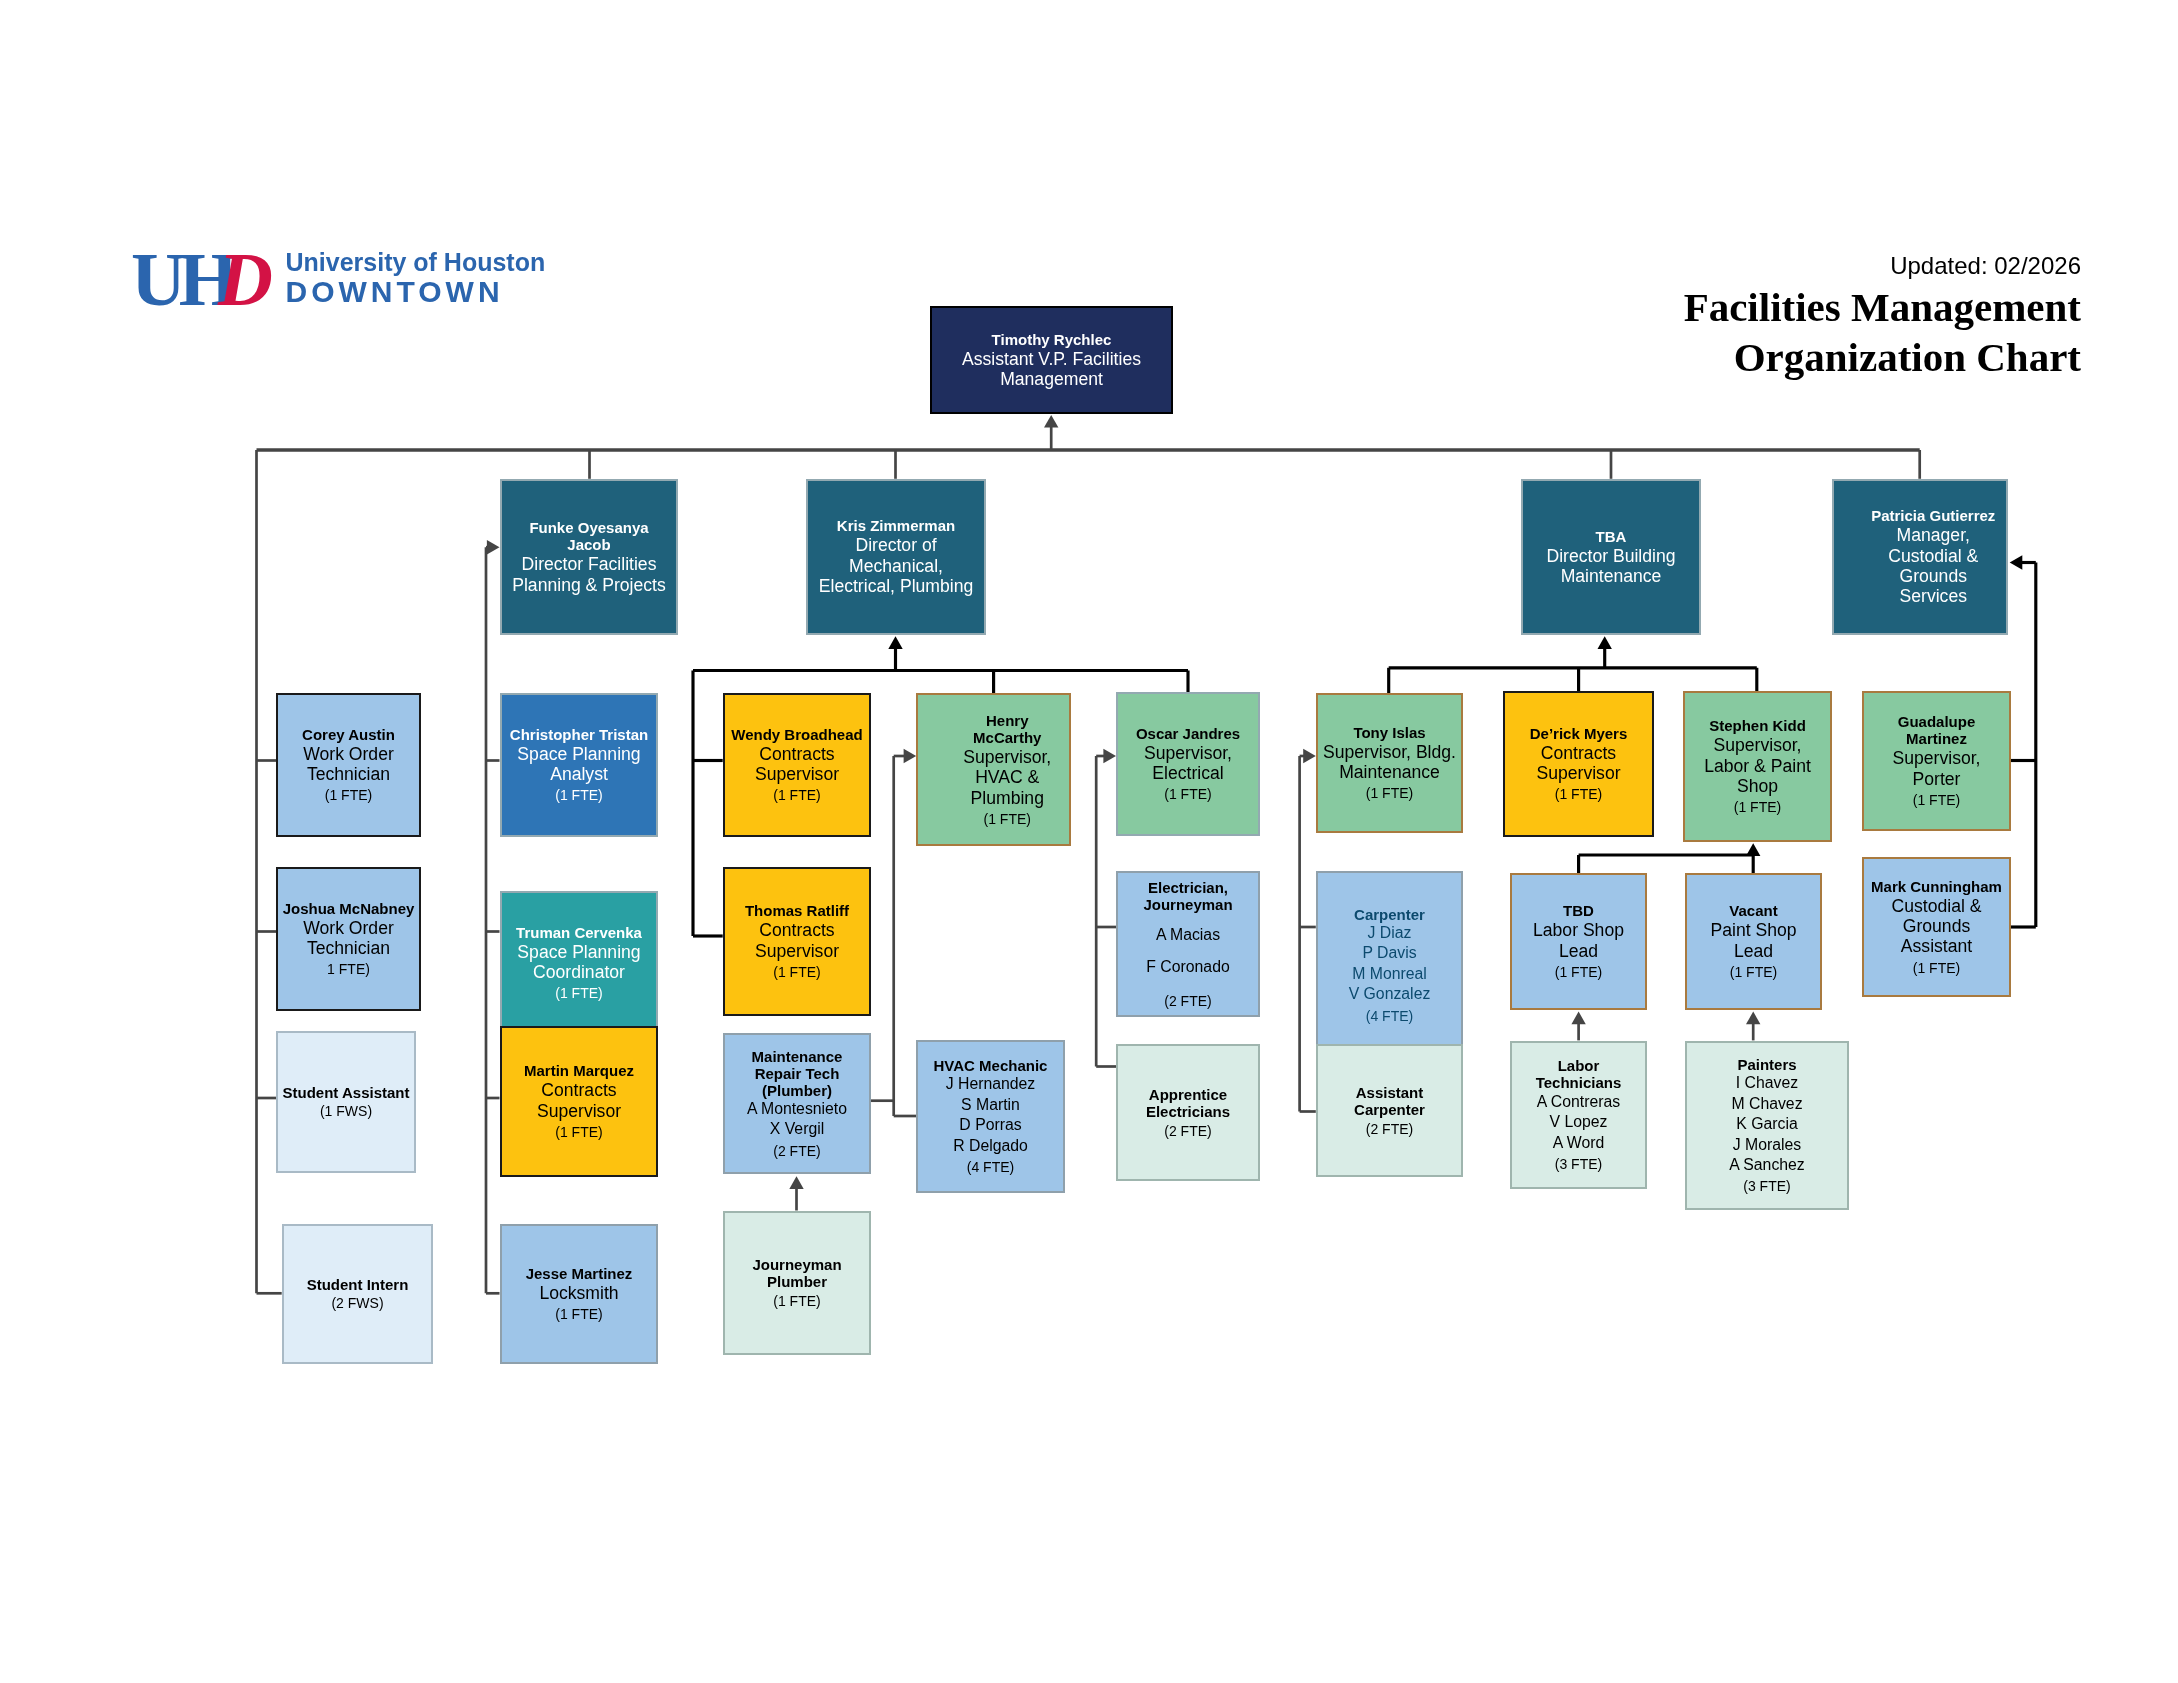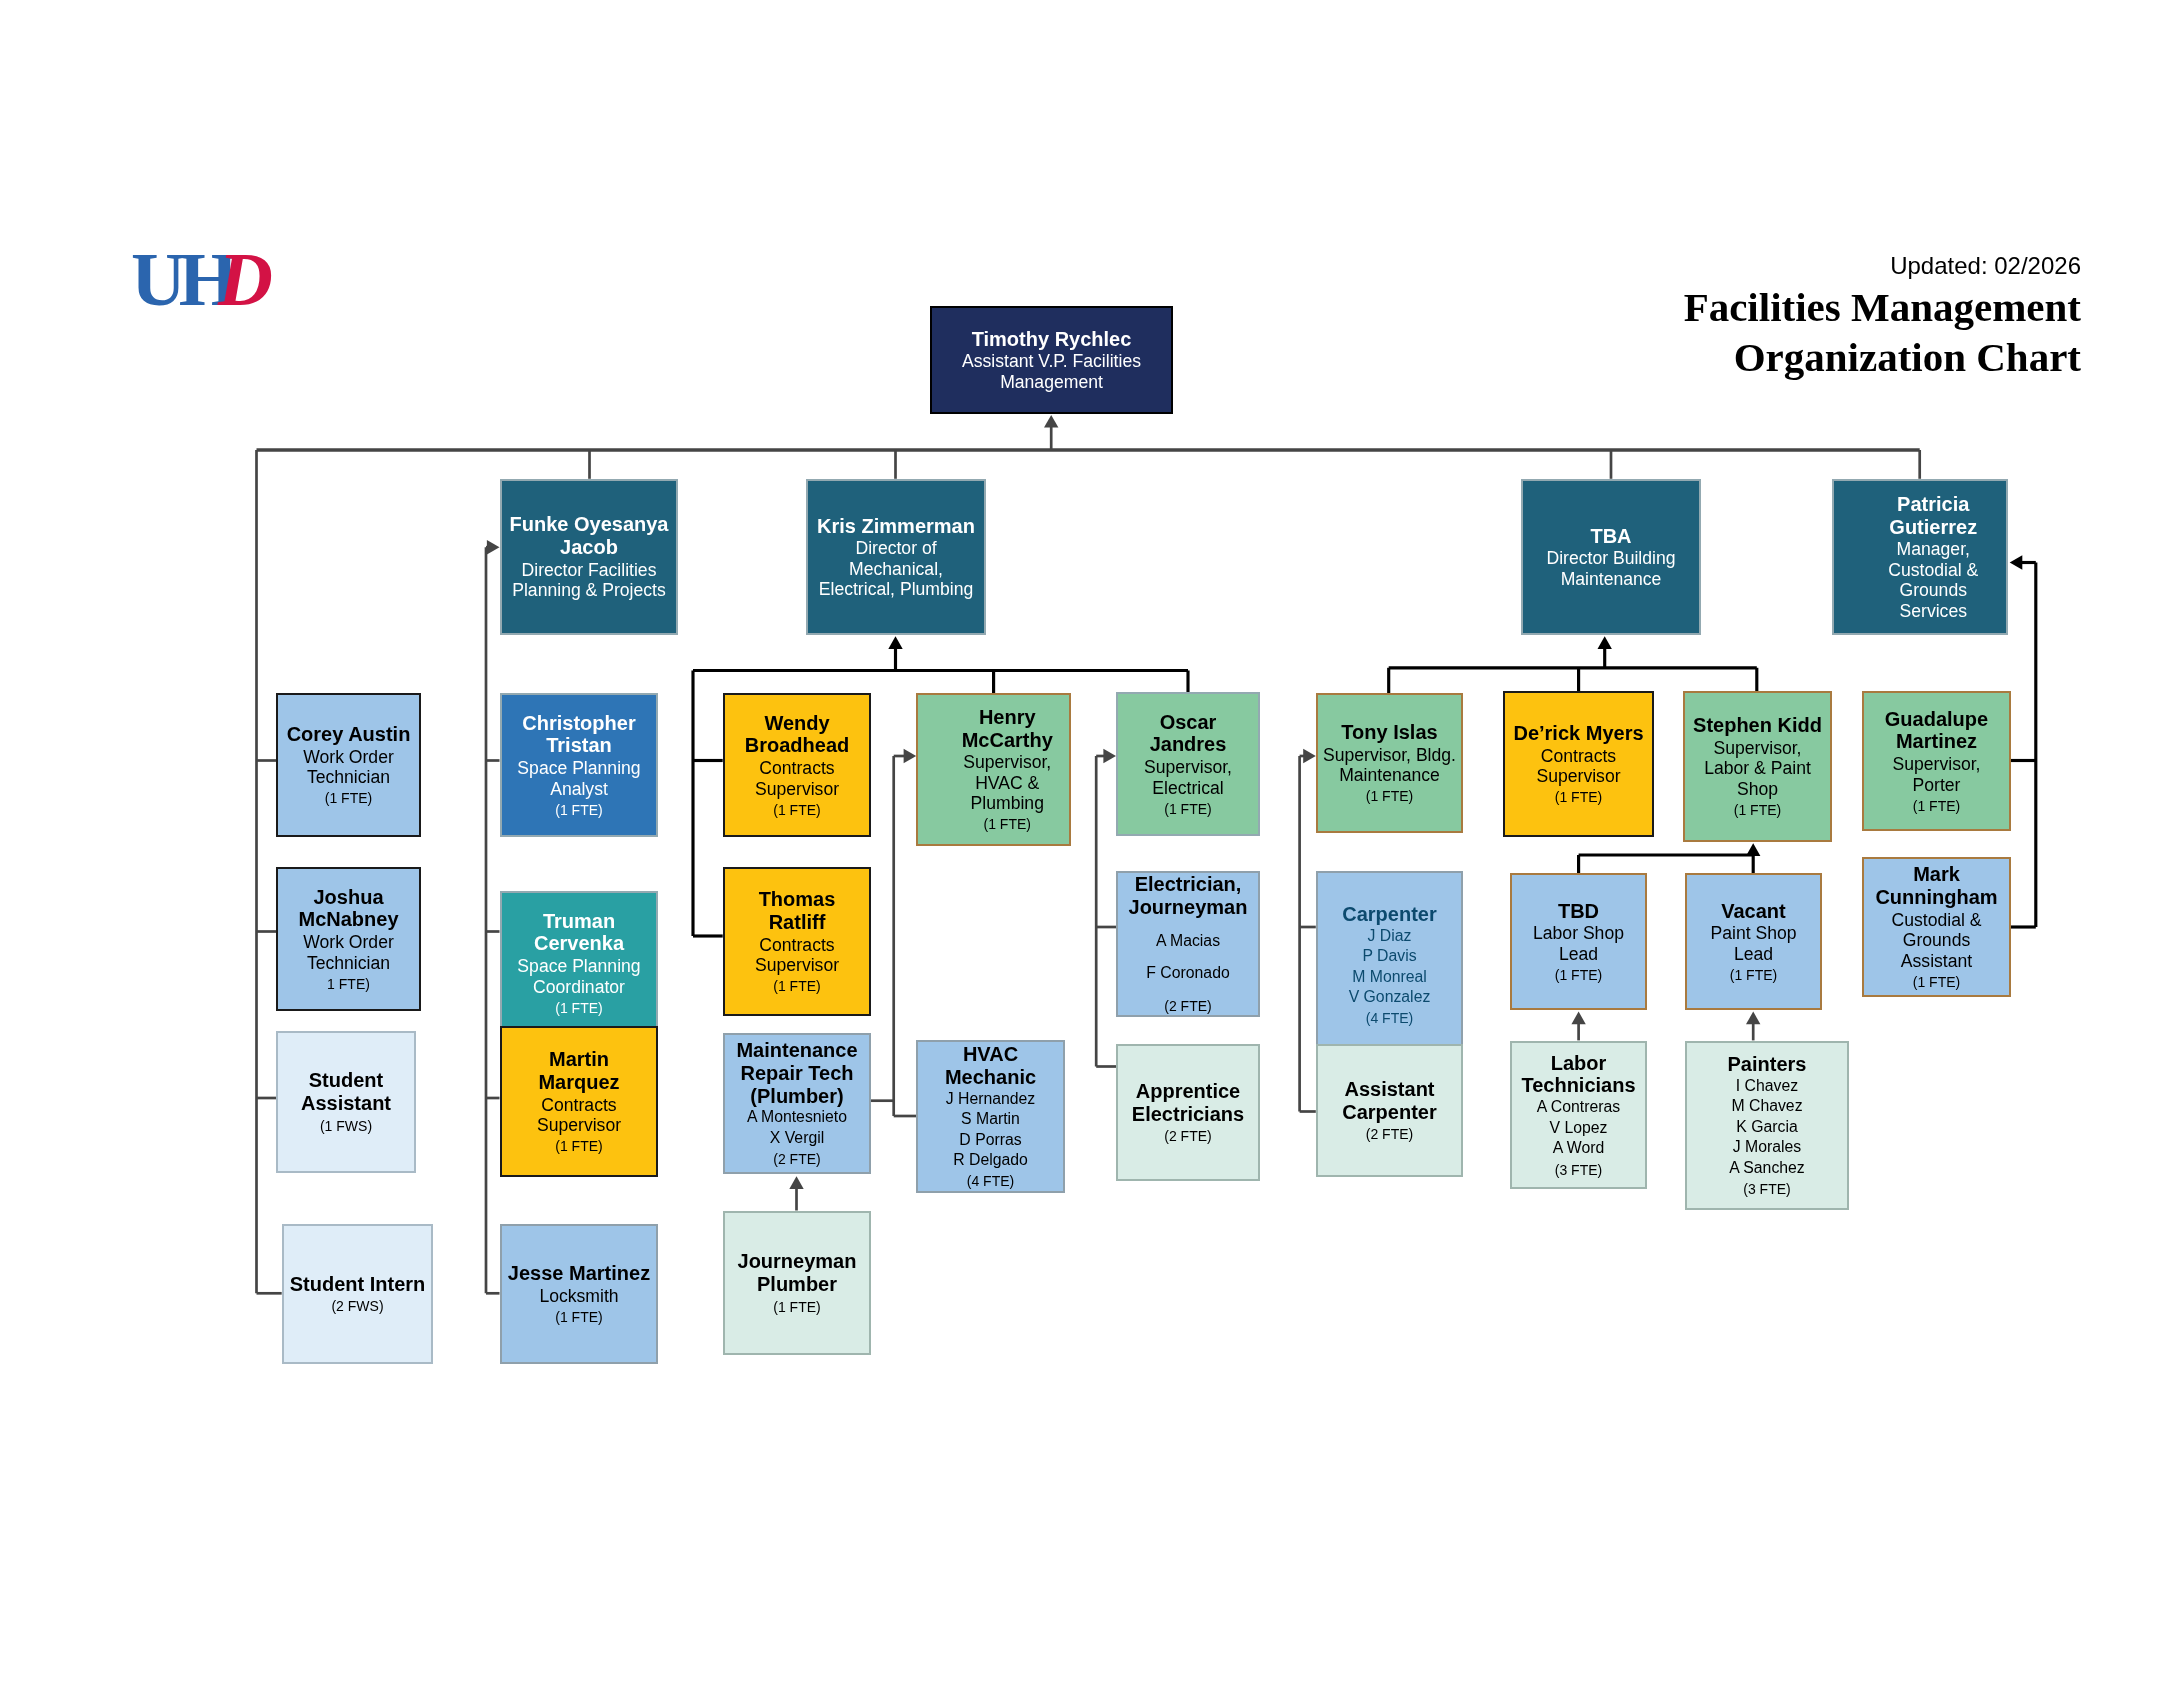--- a/index.html
+++ b/index.html
@@ -13,32 +13,36 @@
   .logo-text{margin-left:12.6px;color:#2b65ae;}
   .logo-text .lt1{font-size:25px;font-weight:bold;line-height:1.05;}
   .logo-text .lt2{font-size:30px;font-weight:bold;letter-spacing:4px;line-height:1.15;}
   .title-block{position:absolute;right:97px;top:252px;text-align:right;color:#000;}
   .updated{font-size:24px;margin-bottom:1.8px;}
   .main-title{font-family:"Liberation Serif",serif;font-weight:bold;font-size:41px;line-height:1.22;}
   
   #connectors{position:absolute;left:0;top:0;}
   .box{position:absolute;display:flex;flex-direction:column;justify-content:center;align-items:center;
        text-align:center;box-sizing:border-box;padding:3.6px 4.5px;}
-  .box .name{font-weight:bold;font-size:20px;line-height:1.14;}
+  .box .name{font-weight:bold;font-size:15px;line-height:1.14;}
   .box .title{font-size:17.6px;line-height:1.16;margin-top:0.9px;}
   .box .roster-line{font-size:15.8px;line-height:1.3;}
   .box .fte{font-size:14px;line-height:1.2;margin-top:2.7px;}
 </style>
 </head>
 <body>
 
 <div id="canvas">
 
   <div class="logo">
     <div class="logo-mark"><span class="uh">UH</span><span class="d">D</span></div>
+    <div class="logo-text">
+      <div class="lt1">University of Houston</div>
+      <div class="lt2">DOWNTOWN</div>
+    </div>
   </div>
 
   <div class="title-block">
     <div class="updated">Updated: 02/2026</div>
     <div class="main-title">
       <div>Facilities Management</div>
       <div>Organization Chart</div>
     </div>
   </div>
 

